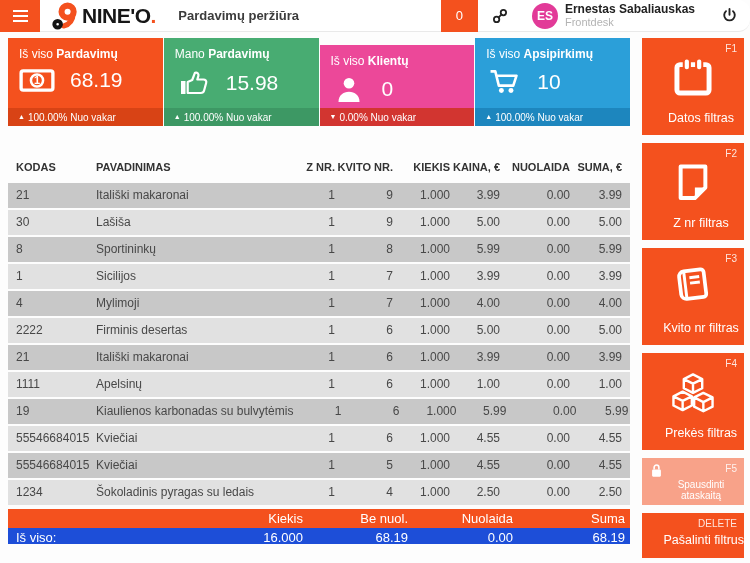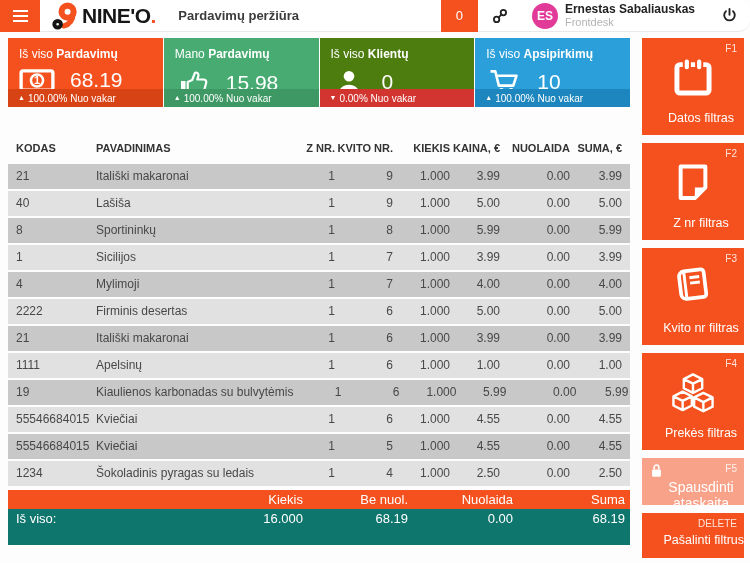--- a/index.html
+++ b/index.html
@@ -22,21 +22,21 @@
   .link-btn { background:none; border:none; padding:0 14px; cursor:pointer; display:flex; align-items:center; }
   .user { display:flex; align-items:center; gap:7px; padding:0 10px; cursor:pointer; }
   .avatar { width:26px; height:26px; border-radius:50%; background:#e23a98; color:#fff; font-size:12px;
             font-weight:bold; display:flex; align-items:center; justify-content:center; }
   .user-name { font-size:12px; font-weight:bold; color:#222; line-height:13px; }
   .user-role { font-size:11px; color:#b3b3b3; line-height:12px; }
   .power-btn { background:none; border:none; padding:0 12px 0 16px; cursor:pointer; display:flex; align-items:center; }
 
   
   .content { position:absolute; left:8px; top:38px; width:622px; }
-  .stats { display:flex; gap:1px; height:69px; }
+  .stats { display:flex; gap:1px; height:88px; }
   .stat-card { flex:1; position:relative; color:#fff; padding:9px 11px 0; overflow:hidden; }
   .stat-title { font-size:12px; }
   .stat-title b { font-weight:bold; }
   .stat-main { display:flex; align-items:center; gap:15px; margin-top:7px; }
   .stat-icon { width:36px; display:flex; justify-content:center; }
   .stat-value { font-size:21px; font-weight:400; }
   .stat-footer { position:absolute; left:0; right:0; bottom:0; height:18px; line-height:18px;
                  padding:0 10px; font-size:10px; color:#fff; }
   .trend-arrow { font-size:7px; vertical-align:2px; margin-right:3px; }
 
@@ -47,31 +47,31 @@
   .trow { height:25px; margin-top:2px; }
   .trow.odd  { background:#c8c8c8; }
   .trow.even { background:#e1e1e1; }
   .cell { font-size:12px; color:#484848; line-height:25px; white-space:nowrap; }
   .al { text-align:left; } .ar { text-align:right; }
 
   
   .totals { margin-top:4px; color:#fff; }
   .t-grid { display:grid; grid-template-columns:1fr 105px 105px 105px 112px; padding:0 5px 0 8px; font-size:13px; }
   .t-labels { background:#f4511e; height:19px; line-height:19px; }
-  .t-values { background:#0f766e; height:36px; line-height:20px; }
+  .t-values { background:#1d4ed8; height:16px; line-height:20px; }
 
   
   .sidebar { position:absolute; left:642px; top:38px; width:102px; }
   .sb-btn { position:relative; width:102px; height:97px; background:#f4511e; border:none; color:#fff;
             margin-bottom:8px; cursor:pointer; display:block; font-family:inherit; }
   .sb-key { position:absolute; top:5px; right:7px; font-size:10px; color:rgba(255,255,255,.85); }
   .sb-icon { position:absolute; top:18px; left:0; right:0; display:flex; justify-content:center; }
   .sb-label { position:absolute; bottom:10px; left:0; right:0; text-align:center; font-size:12.5px;margin-left:16px; }
   .sb-btn.small { height:47px; background:#f8a289; }
-  .sb-btn.small .sb-label { top:21px; bottom:auto; font-size:14px; }
+  .sb-btn.small .sb-label { top:21px; bottom:auto; font-size:10px; }
   .sb-lock { position:absolute; top:5px; left:8px; }
   .sb-btn.delete { height:45px; margin-bottom:0; }
   .sb-btn.delete .sb-label { top:20px; bottom:auto;text-align:right; }
 </style>
 </head>
 <body>
 
 <div class="topbar">
   <button class="hamburger">
     <span></span>
@@ -139,21 +139,21 @@
           <svg width="30" height="29" viewBox="0 0 30 28">
             <path d="M3 12.5 h4.5 V25.5 H3 z" fill="#fff"></path>
             <path d="M9.7 24.5 V13.5 l4.5-2 2.8-7.3 c2.3-.6 3.9 1 3.4 3.2 L19.3 11 h6.2 c1.9 0 3.2 1.5 2.7 3.3 l-2.1 7.7 c-.4 1.5-1.7 2.5-3.3 2.5 z" fill="none" stroke="#fff" stroke-width="2.2" stroke-linejoin="round"></path>
           </svg>
         </span>
         <span class="stat-value">15.98</span>
       </div>
       <div class="stat-footer" style="background: rgb(61, 152, 100);"><span class="trend-arrow">▲</span><span>100.00% Nuo vakar</span></div>
     </div>
 
-    <div class="stat-card" style="background: #4d7c0f;">
+    <div class="stat-card" style="background: #ec4899; margin-top: 7px;">
       <div class="stat-title"><span>Iš viso</span> <b>Klientų</b></div>
       <div class="stat-main">
         <span class="stat-icon">
           <svg width="28" height="28" viewBox="0 0 28 28">
             <circle cx="14" cy="8.3" r="5.3" fill="#fff"></circle>
             <path d="M3.5 27 c0-6.6 4.7-10.2 10.5-10.2 s10.5 3.6 10.5 10.2 z" fill="#fff"></path>
           </svg>
         </span>
         <span class="stat-value">0</span>
       </div>
@@ -191,21 +191,21 @@
         <div class="cell al">21</div>
         <div class="cell al">Itališki makaronai</div>
         <div class="cell ar">1</div>
         <div class="cell ar">9</div>
         <div class="cell ar">1.000</div>
         <div class="cell ar">3.99</div>
         <div class="cell ar">0.00</div>
         <div class="cell ar">3.99</div>
       </div>
       <div class="tgrid trow even">
-        <div class="cell al">40</div>
+        <div class="cell al">30</div>
         <div class="cell al">Lašiša</div>
         <div class="cell ar">1</div>
         <div class="cell ar">9</div>
         <div class="cell ar">1.000</div>
         <div class="cell ar">5.00</div>
         <div class="cell ar">0.00</div>
         <div class="cell ar">5.00</div>
       </div>
       <div class="tgrid trow odd">
         <div class="cell al">8</div>

